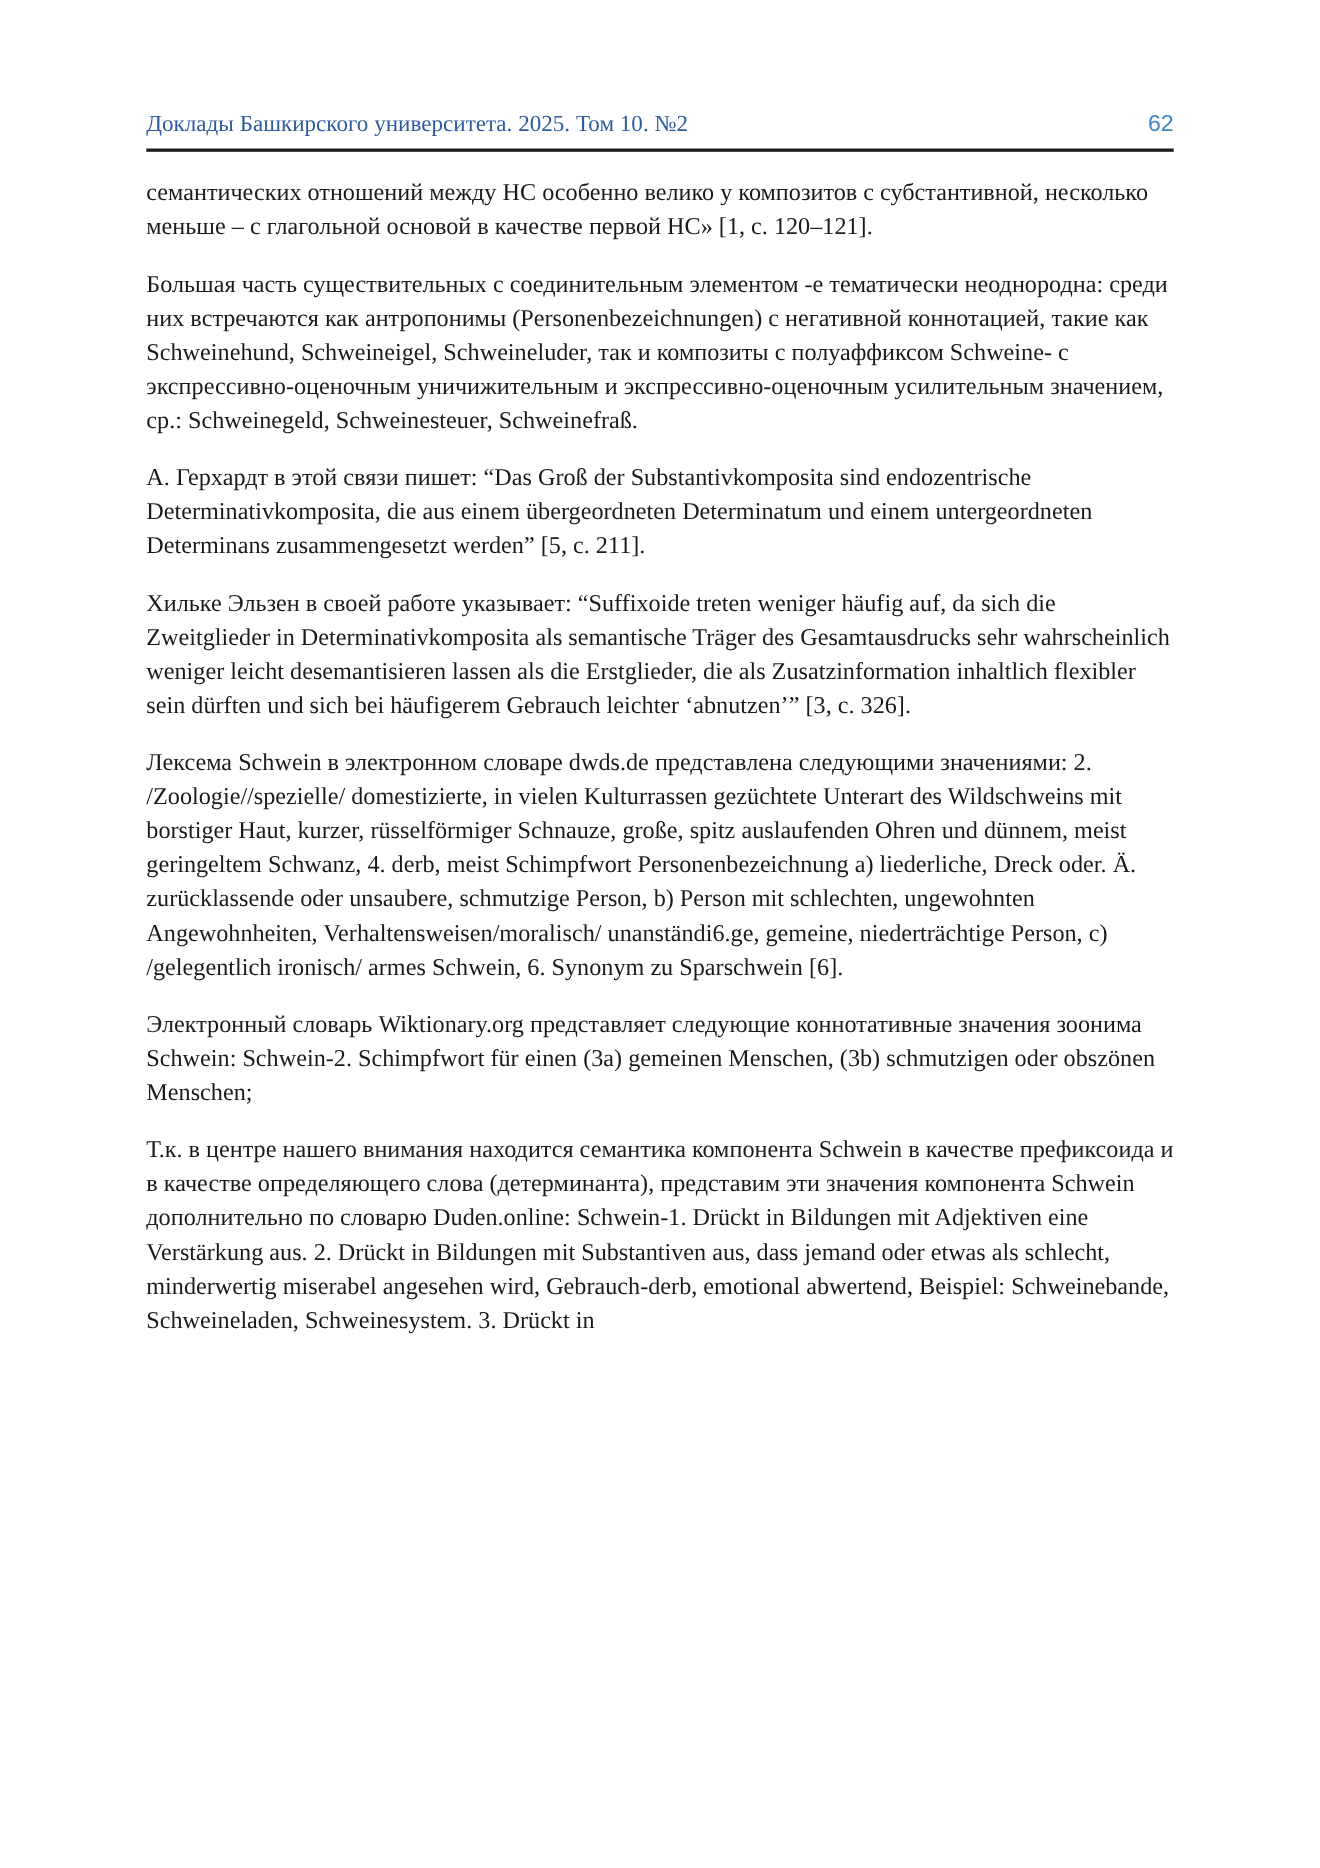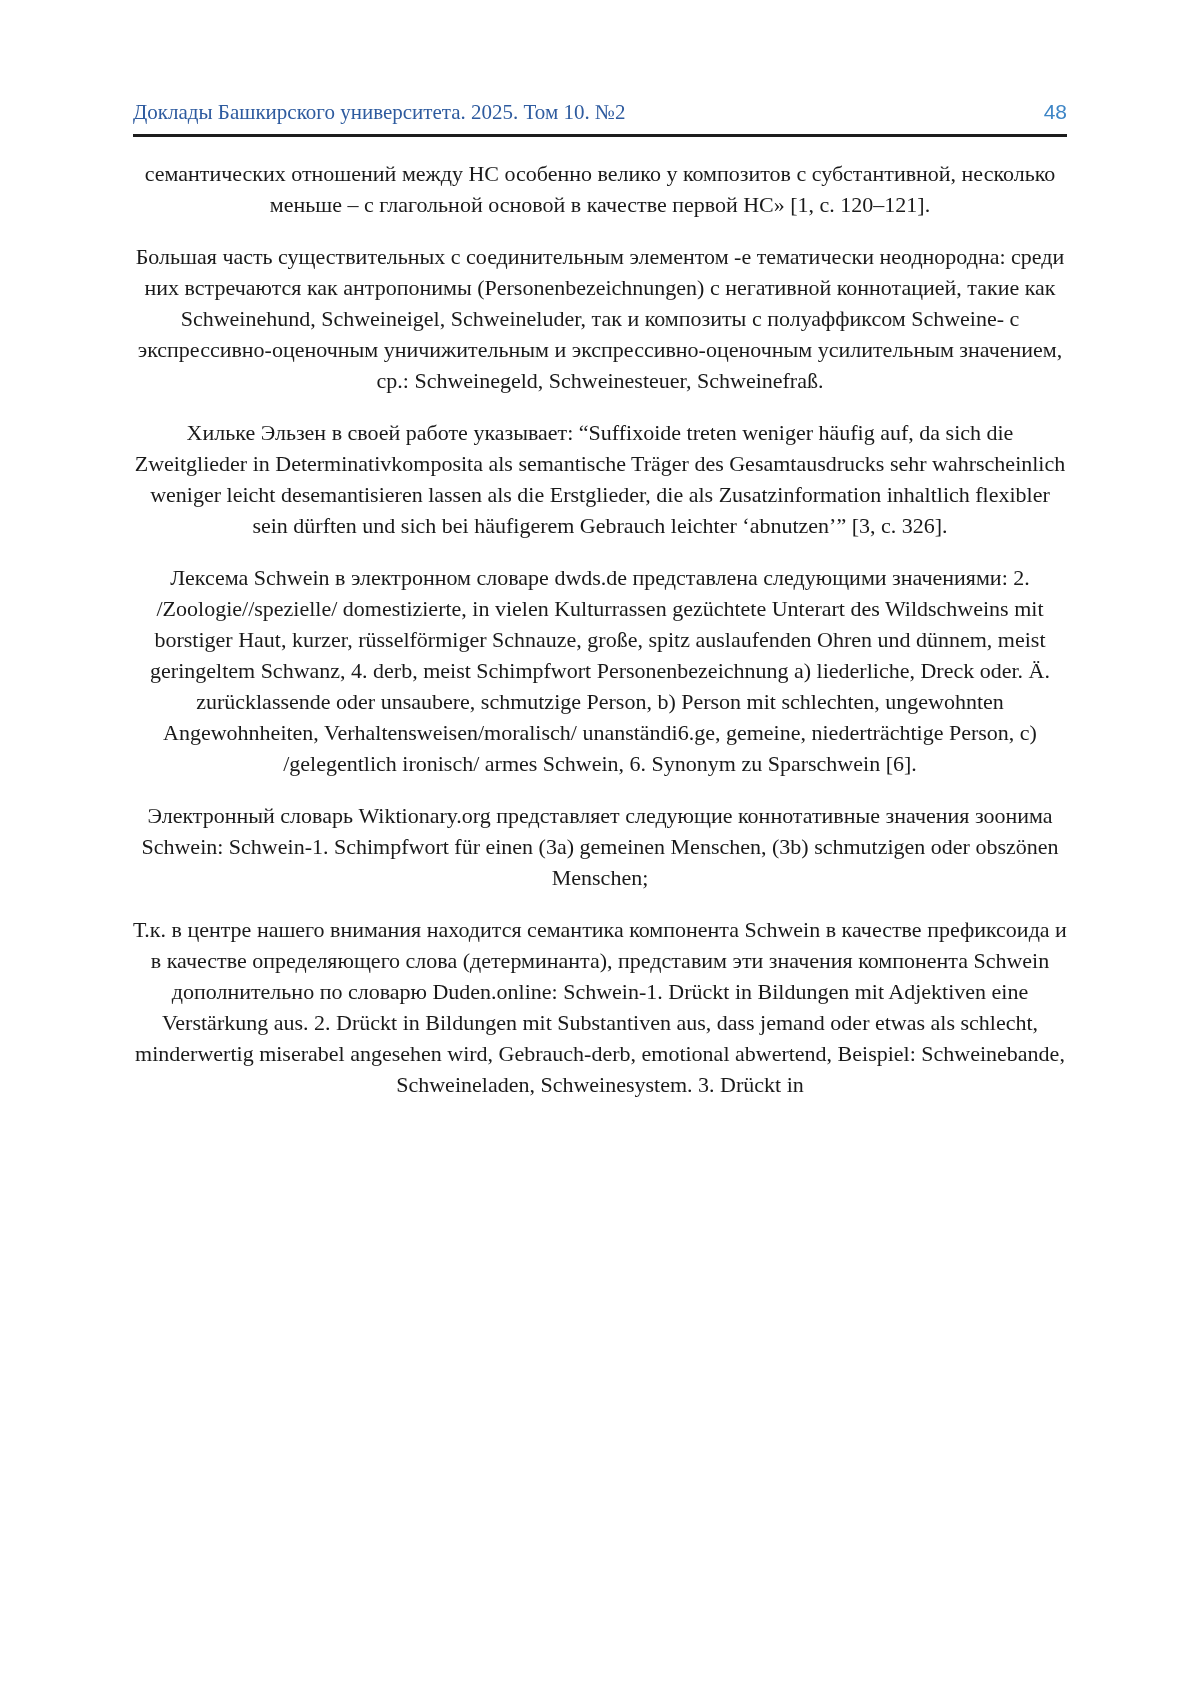--- a/index.html
+++ b/index.html
@@ -50,42 +50,42 @@
     margin-top: 21px;
     font-family: "Liberation Serif", serif;
     font-size: 22px;
     line-height: 31px;
     color: var(--text-color, #1A1A1A);
     text-align: left;
   }
   .body-text p {
     margin: 0 0 21px 0;
     padding: 0;
-    text-align: center;
   }
   .body-text p:last-child {
     margin-bottom: 16px;
   }
 </style>
 </head>
 <body>
 
 <div class="page">
   <div class="content">
 
     <div class="running-head">
       <span class="journal-title">Доклады Башкирского университета. 2025. Том 10. №2</span>
-      <span class="page-number">48</span>
+      <span class="page-number">62</span>
     </div>
 
     <div class="header-rule"></div>
 
     <div class="body-text">
       <p>семантических отношений между НС особенно велико у композитов с субстантивной, несколько меньше – с глагольной основой в качестве первой НС» [1, с. 120–121].</p>
       <p>Большая часть существительных с соединительным элементом -е тематически неоднородна: среди них встречаются как антропонимы (Personenbezeichnungen) с негативной коннотацией, такие как Schweinehund, Schweineigel, Schweineluder, так и композиты с полуаффиксом Schweine- с экспрессивно-оценочным уничижительным и экспрессивно-оценочным усилительным значением, ср.: Schweinegeld, Schweinesteuer, Schweinefraß.</p>
+      <p>А. Герхардт в этой связи пишет: “Das Groß der Substantivkomposita sind endozentrische Determinativkomposita, die aus einem übergeordneten Determinatum und einem untergeordneten Determinans zusammengesetzt werden” [5, с. 211].</p>
       <p>Хильке Эльзен в своей работе указывает: “Suffixoide treten weniger häufig auf, da sich die Zweitglieder in Determinativkomposita als semantische Träger des Gesamtausdrucks sehr wahrscheinlich weniger leicht desemantisieren lassen als die Erstglieder, die als Zusatzinformation inhaltlich flexibler sein dürften und sich bei häufigerem Gebrauch leichter ‘abnutzen’” [3, с. 326].</p>
       <p>Лексема Schwein в электронном словаре dwds.de представлена следующими значениями: 2. /Zoologie//spezielle/ domestizierte, in vielen Kulturrassen gezüchtete Unterart des Wildschweins mit borstiger Haut, kurzer, rüsselförmiger Schnauze, große, spitz auslaufenden Ohren und dünnem, meist geringeltem Schwanz, 4. derb, meist Schimpfwort Personenbezeichnung a) liederliche, Dreck oder. Ä. zurücklassende oder unsaubere, schmutzige Person, b) Person mit schlechten, ungewohnten Angewohnheiten, Verhaltensweisen/moralisch/ unanständi6.ge, gemeine, niederträchtige Person, c) /gelegentlich ironisch/ armes Schwein, 6. Synonym zu Sparschwein [6].</p>
-      <p>Электронный словарь Wiktionary.org представляет следующие коннотативные значения зоонима Schwein: Schwein-1. Schimpfwort für einen (3a) gemeinen Menschen, (3b) schmutzigen oder obszönen Menschen;</p>
+      <p>Электронный словарь Wiktionary.org представляет следующие коннотативные значения зоонима Schwein: Schwein-2. Schimpfwort für einen (3a) gemeinen Menschen, (3b) schmutzigen oder obszönen Menschen;</p>
       <p>Т.к. в центре нашего внимания находится семантика компонента Schwein в качестве префиксоида и в качестве определяющего слова (детерминанта), представим эти значения компонента Schwein дополнительно по словарю Duden.online: Schwein-1. Drückt in Bildungen mit Adjektiven eine Verstärkung aus. 2. Drückt in Bildungen mit Substantiven aus, dass jemand oder etwas als schlecht, minderwertig miserabel angesehen wird, Gebrauch-derb, emotional abwertend, Beispiel: Schweinebande, Schweineladen, Schweinesystem. 3. Drückt in</p>
     </div>
 
   </div>
 </div>
 
 </body></html>

